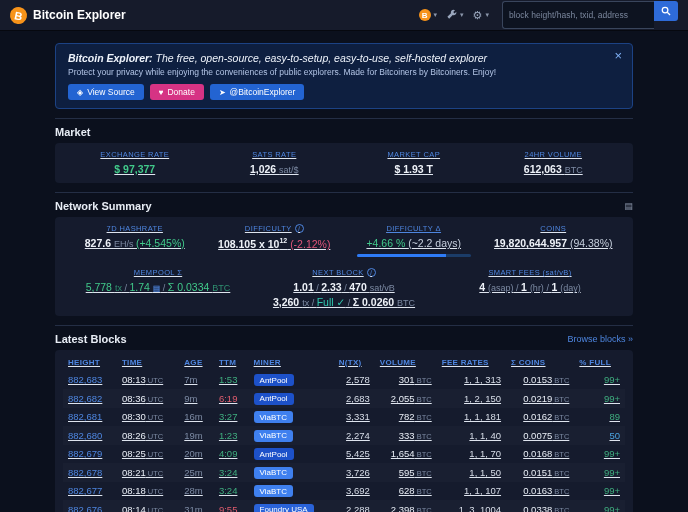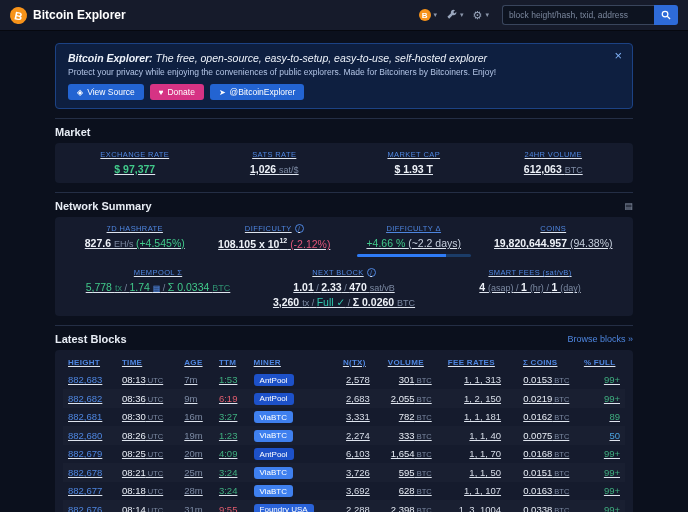--- a/index.html
+++ b/index.html
@@ -12,21 +12,21 @@
   .brand { display:flex; align-items:center; gap:6px; color:#fff; font-size:12px; font-weight:bold; }
   .logo { width:17px; height:17px; border-radius:50%; background:#f7931a; color:#fff; font-size:11px; font-weight:bold;
           display:flex; align-items:center; justify-content:center; transform:rotate(12deg); }
   .nav-right { margin-left:auto; display:flex; align-items:center; gap:9px; }
   .nav-drop { display:flex; align-items:center; gap:3px; color:#9aa7bd; cursor:pointer; }
   .caret { font-size:7px; color:#8b96ab; }
   .cur-icon { width:12px; height:12px; border-radius:50%; background:#f7931a; color:#fff; font-size:8px; font-weight:bold;
               display:flex; align-items:center; justify-content:center; }
   .gear { font-size:11px; line-height:1; }
   .search { display:flex; margin-left:4px; }
-  .search input { width:152px; height:20px; background:#0d1320; border:1px solid #39455c; border-right:none;
+  .search input { width:152px; height:28px; background:#0d1320; border:1px solid #39455c; border-right:none;
                   border-radius:3px 0 0 3px; color:#cfd6e4; font-size:8.5px; padding:0 6px; outline:none;
                   font-family:"Liberation Sans",sans-serif; }
   .search input::placeholder { color:#7a869c; }
   .search button { width:24px; height:20px; background:#2e6bd8; border:none; border-radius:0 3px 3px 0;
                    display:flex; align-items:center; justify-content:center; cursor:pointer; }
 
   
   .container { width:578px; margin:0 auto; }
 
   
@@ -66,21 +66,21 @@
   .sr  { color:#e0557a; }
   .st  { color:#31c8b0; }
   .ssup{ color:#eef2f8; font-weight:bold; font-size:7px; vertical-align:super; }
   .sic { color:#4e86e0; font-size:8px; }
   .bar { height:3px; background:#1b3c68; border-radius:2px; overflow:hidden; margin:4px auto 0; width:82%; }
   .bar-fill { height:100%; background:#2e7bf6; }
 
   
   .table-panel { padding:4px 8px 0; }
   table { width:100%; border-collapse:collapse; font-size:9.5px; }
-  th { color:#4e86e0; font-size:8px; font-weight:bold; text-align:center; padding:4px 5px; white-space:nowrap; letter-spacing:.3px; }
+  th { color:#4e86e0; font-size:8px; font-weight:bold; text-align:left; padding:4px 5px; white-space:nowrap; letter-spacing:.3px; }
   td { padding:3px 5px; text-align:right; white-space:nowrap; color:#d7dde8; }
   th.left, td.left { text-align:left; }
   tbody tr:nth-child(even) { background:rgba(255,255,255,0.02); }
   .link { color:#4e86e0; }
   .muted { color:#7c8aa3; }
   .sub { font-size:7.5px; color:#7c8aa3; }
   .tn { color:#e8edf5; }
   .badge { display:inline-block; color:#fff; font-size:8px; padding:1.5px 6px; border-radius:3px; }
   .ttm-fast { color:#3fae7f; }
   .ttm-slow { color:#e05c6e; }
@@ -314,21 +314,21 @@
               <td>1, 1, 40</td>
               <td><span class="tn">0.0075</span><span class="sub"> BTC</span></td>
               <td><span class="full-low">50</span></td>
             </tr>
             <tr>
               <td class="left"><a class="link">882,679</a></td>
               <td class="left"><span class="tn">08:25</span><span class="sub"> UTC</span></td>
               <td class="left muted">20m</td>
               <td class="left"><span class="ttm-fast">4:09</span></td>
               <td class="left"><span class="badge" style="background: rgb(29, 81, 201);">AntPool</span></td>
-              <td>6,103</td>
+              <td>5,425</td>
               <td><span class="tn">1,654</span><span class="sub"> BTC</span></td>
               <td>1, 1, 70</td>
               <td><span class="tn">0.0168</span><span class="sub"> BTC</span></td>
               <td><span class="full-high">99+</span></td>
             </tr>
             <tr>
               <td class="left"><a class="link">882,678</a></td>
               <td class="left"><span class="tn">08:21</span><span class="sub"> UTC</span></td>
               <td class="left muted">25m</td>
               <td class="left"><span class="ttm-fast">3:24</span></td>

